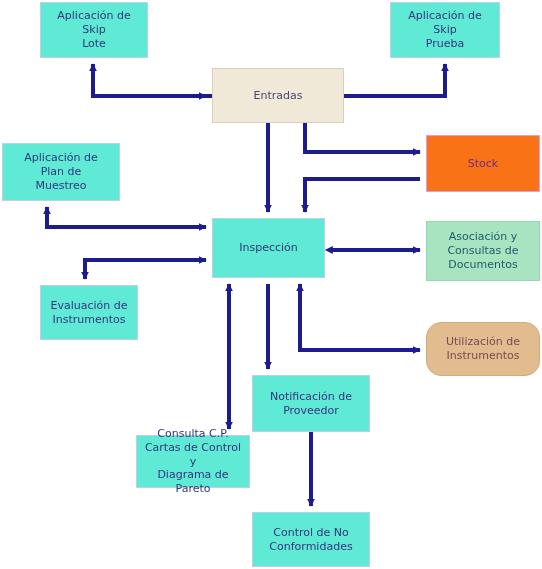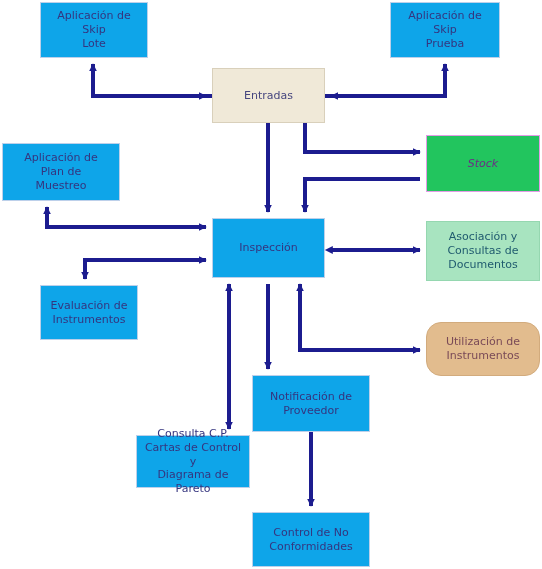--- a/index.html
+++ b/index.html
@@ -24,23 +24,23 @@
     text-align: center;
     line-height: 1.25;
     font-size: 11px;
     padding: 2px 4px;
     border: 1px solid #b9c9e8;
   }
   .node .lbl {
     display: block;
     white-space: pre-line;
   }
-  .n-blue   { background: #0ea5e9; border-color: #bdd0ea; color: #35357f; }
+  .n-blue   { background: #5eead4; border-color: #bdd0ea; color: #35357f; }
   .n-cream  { background: #f0e9d8; border-color: #d9d0bb; color: #46467f; }
-  .n-violet { background: #22c55e; border-color: #e39be6; color: #6b2d86; font-style: italic; }
+  .n-violet { background: #f97316; border-color: #e39be6; color: #6b2d86; }
   .n-green  { background: #a8e4c0; border-color: #95d7b0; color: #1f5a6e; }
   .n-tan    { background: #e2bc8e; border-color: #d2ab7d; color: #7a4a57; border-radius: 15px; }
 
   #edges {
     position: absolute;
     left: 0; top: 0;
     width: 542px;
     height: 569px;
     pointer-events: none;
   }
@@ -100,21 +100,21 @@
 
   <div id="nodes">
       <div class="node n-blue" style="left: 40px; top: 2px; width: 108px; height: 56px;">
         <span class="lbl">Aplicación de Skip
 Lote</span>
       </div>
       <div class="node n-blue" style="left: 390px; top: 2px; width: 110px; height: 56px;">
         <span class="lbl">Aplicación de Skip
 Prueba</span>
       </div>
-      <div class="node n-cream" style="left: 212px; top: 68px; width: 113px; height: 55px;">
+      <div class="node n-cream" style="left: 212px; top: 68px; width: 132px; height: 55px;">
         <span class="lbl">Entradas</span>
       </div>
       <div class="node n-blue" style="left: 2px; top: 143px; width: 118px; height: 58px;">
         <span class="lbl">Aplicación de
 Plan de
 Muestreo</span>
       </div>
       <div class="node n-violet" style="left: 426px; top: 135px; width: 114px; height: 57px;">
         <span class="lbl">Stock</span>
       </div>

